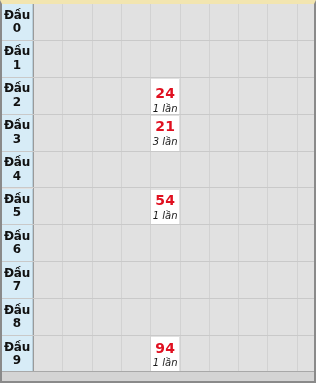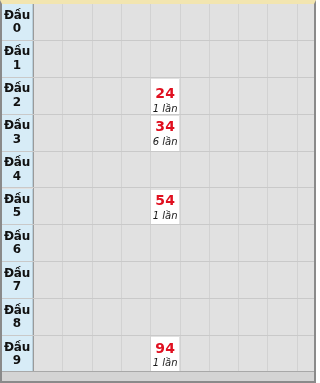--- a/index.html
+++ b/index.html
@@ -210,22 +210,22 @@
           </div>
         </div>
       </div>
 
     <div class="cells">
         <div class="value-cell" style="top: 74.8px; left: 149px; width: 28.3px; height: 34.9px; justify-content: flex-end;">
           <span class="v-num">24</span>
           <span class="v-count">1 lần</span>
         </div>
         <div class="value-cell" style="top: 111.7px; left: 149px; width: 28.3px; height: 34.9px;">
-          <span class="v-num">34</span>
-          <span class="v-count">6 lần</span>
+          <span class="v-num">21</span>
+          <span class="v-count">3 lần</span>
         </div>
         <div class="value-cell" style="top: 185.5px; left: 149px; width: 28.3px; height: 34.9px;">
           <span class="v-num">54</span>
           <span class="v-count">1 lần</span>
         </div>
         <div class="value-cell" style="top: 333.1px; left: 149px; width: 28.3px; height: 34.9px; justify-content: center;">
           <span class="v-num">94</span>
           <span class="v-count">1 lần</span>
         </div>
       </div>

